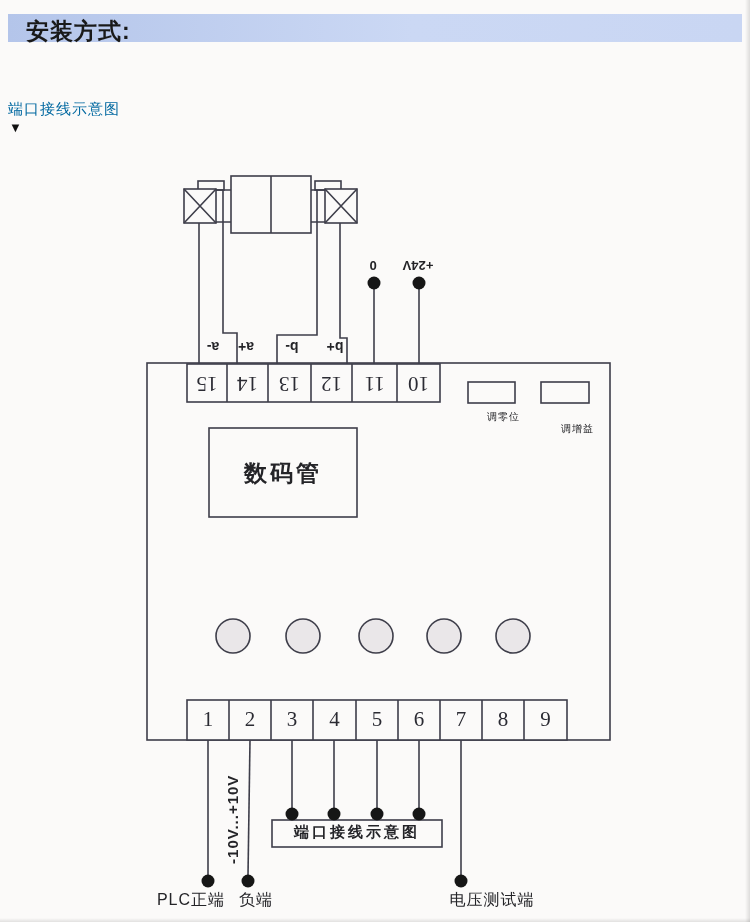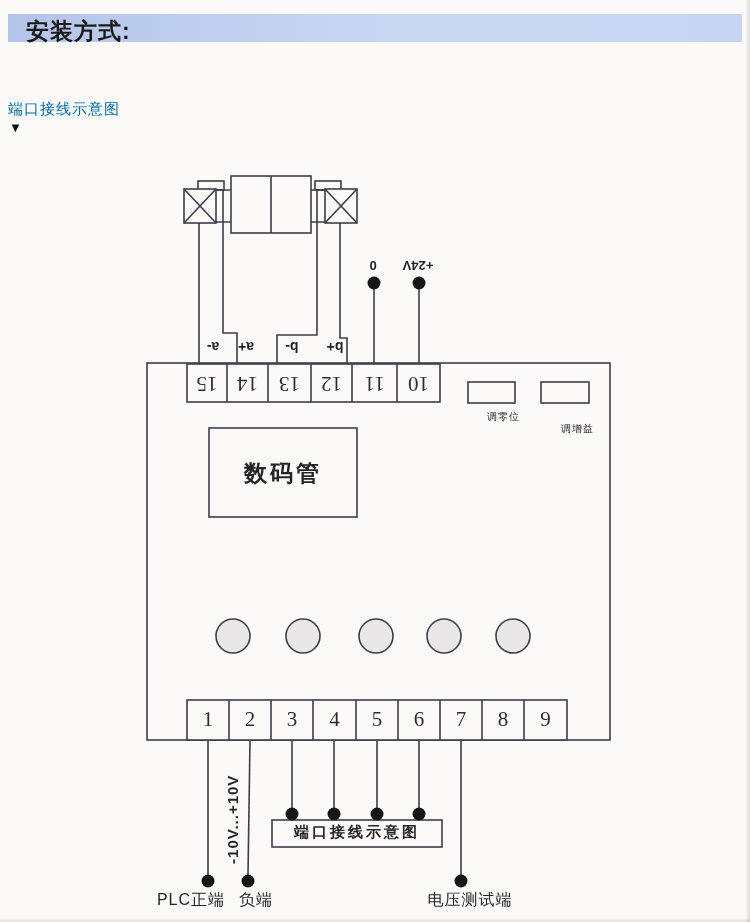--- a/index.html
+++ b/index.html
@@ -146,17 +146,17 @@
   <div class="lbl tnum" style="left:440px;top:700px;width:42px;height:40px;">7</div>
   <div class="lbl tnum" style="left:482px;top:700px;width:42px;height:40px;">8</div>
   <div class="lbl tnum" style="left:524px;top:700px;width:43px;height:40px;">9</div>
 
   <div class="lbl range-lbl" style="left:178px;top:811px;width:110px;">-10V...+10V</div>
 
   <div class="lbl sensor-lbl" style="left:277px;top:824px;width:160px;">端口接线示意图</div>
 
   <div class="lbl bot-lbl" style="left:131px;top:891px;width:120px;">PLC正端</div>
   <div class="lbl bot-lbl" style="left:216px;top:891px;width:80px;">负端</div>
-  <div class="lbl bot-lbl" style="left:410px;top:891px;width:120px;">电压测试端</div>
+  <div class="lbl bot-lbl" style="left:432px;top:891px;width:120px;">电压测试端</div>
 
   <div class="edge-r"></div>
   <div class="edge-b"></div>
 </div>
 
 </body></html>

